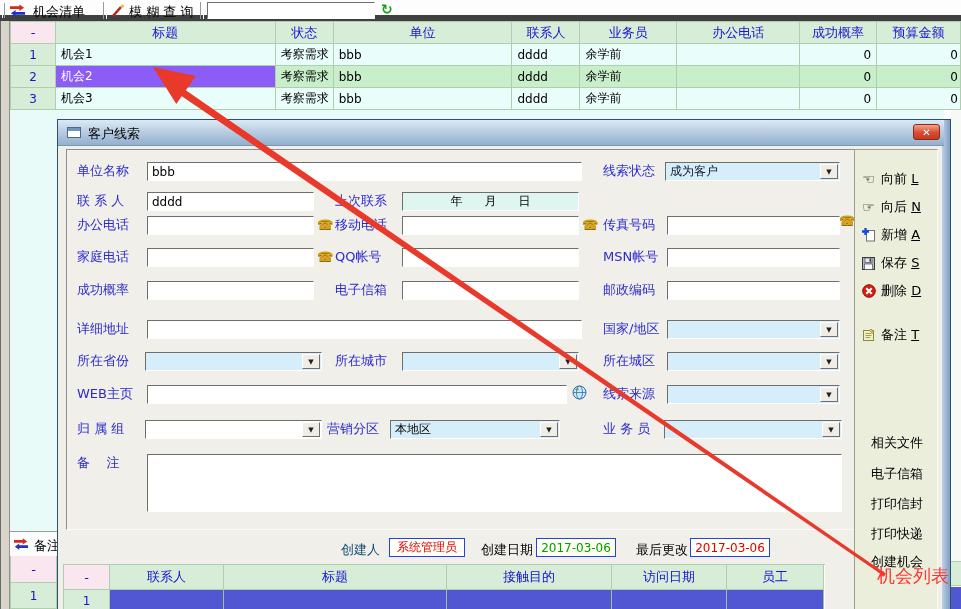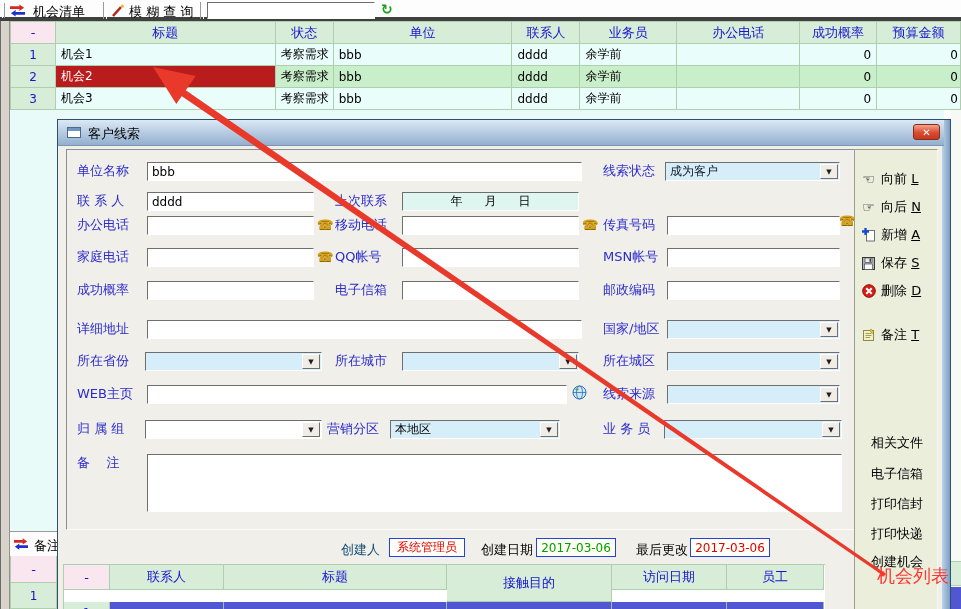--- a/index.html
+++ b/index.html
@@ -21,35 +21,35 @@
   
   .trow{display:flex;}
   .c{box-sizing:border-box;border-right:1px solid #AECFAE;border-bottom:1px solid #AECFAE;
      display:flex;align-items:center;padding:0 5px;overflow:hidden;white-space:nowrap;
      font-size:12px;color:#000;height:22px;}
   .hd{justify-content:center;background:#D7EDD7;color:#1414D2;font-size:13px;}
   .hdd{background:#F9E6EF;}
   .numc{justify-content:center;background:#D7EDD7;color:#1414D2;}
   .cyan{background:#E9FDFA;}
   .green{background:#C8EFC9;}
-  .sel{background:#b91c1c;color:#fff;}
+  .sel{background:#8b5cf6;color:#fff;}
   .right{justify-content:flex-end;}
   .u{text-decoration:underline;}
   .sidebtn{position:absolute;left:6px;right:4px;height:22px;display:flex;align-items:center;
       gap:5px;font-size:13px;color:#000;cursor:default;}
   .sideico{width:15px;display:flex;justify-content:center;align-items:center;flex:none;}
   .phone{position:absolute;color:#D7A019;font-size:13px;line-height:14px;text-shadow:0 1px 0 #8a6a00;}
   .vsep{position:absolute;top:2px;width:2px;height:17px;border-left:1px solid #9a9a9a;border-right:1px solid #fff;}
 </style>
 </head>
 <body>
 
 <div class="screen">
 
-  <div class="abs" style="left:0;top:0;width:961px;height:21px;background:#FDFDFD;border-bottom:4px solid #404040;">
+  <div class="abs" style="left:0;top:0;width:961px;height:21px;background:#FDFDFD;border-bottom:6px solid #404040;">
     <div class="abs" style="left:2px;top:3px;width:3px;height:15px;border-left:1px solid #fff;border-right:1px solid #9a9a9a;"></div>
     <span class="abs sideico" style="left:10px;top:4px;">
       <svg width="16" height="13" viewBox="0 0 16 13">
         <polygon points="0,2 10,2 10,0 15,3.5 10,7 10,5 0,5" fill="#D8281E"></polygon>
         <polygon points="16,8 6,8 6,6 1,9.5 6,13 6,11 16,11" fill="#2030C8"></polygon>
       </svg>
     </span>
     <span class="abs" style="left:33px;top:3px;font-size:13px;color:#000;">机会清单</span>
     <div class="vsep" style="left:103px;"></div>
     <span class="abs" style="left:111px;top:4px;">
@@ -255,21 +255,21 @@
     <span class="abs" style="left:423px;top:421px;font-size:13px;color:#000;">创建日期</span>
     <div class="abs" style="left:478px;top:418px;width:80px;height:19px;border:1px solid #2244DD;background:#FEFEF2;display:flex;align-items:center;justify-content:center;color:#00A000;font-size:12px;">2017-03-06</div>
     <span class="abs" style="left:578px;top:421px;font-size:13px;color:#000;">最后更改</span>
     <div class="abs" style="left:632px;top:418px;width:80px;height:19px;border:1px solid #2244DD;background:#FFFFF8;display:flex;align-items:center;justify-content:center;color:#E00000;font-size:12px;">2017-03-06</div>
 
     <div class="abs" style="left:5px;top:444px;width:762px;border-top:1px solid #AECFAE;border-left:1px solid #AECFAE;background:#fff;">
       <div class="trow">
         <div class="c hd hdd" style="width:46px;height:25px;">-</div>
         <div class="c hd" style="width:114px;height:25px;">联系人</div>
         <div class="c hd" style="width:223px;height:25px;">标题</div>
-        <div class="c hd" style="width:165px;height:37px;">接触目的</div>
+        <div class="c hd" style="width:165px;height:25px;">接触目的</div>
         <div class="c hd" style="width:115px;height:25px;">访问日期</div>
         <div class="c hd" style="width:97px;height:25px;">员工</div>
       </div>
       <div class="trow">
         <div class="c numc" style="width:46px;height:22px;">1</div>
         <div class="c" style="width:114px;height:22px;background:#5156D2;border-right-color:#9CBF9C;color:#fff;"></div>
         <div class="c" style="width:223px;height:22px;background:#5156D2;border-right-color:#9CBF9C;color:#fff;"></div>
         <div class="c" style="width:165px;height:22px;background:#5156D2;border-right-color:#9CBF9C;color:#fff;"></div>
         <div class="c" style="width:115px;height:22px;background:#5156D2;border-right-color:#9CBF9C;color:#fff;"></div>
         <div class="c" style="width:97px;height:22px;background:#5156D2;border-right-color:#9CBF9C;color:#fff;"></div>

